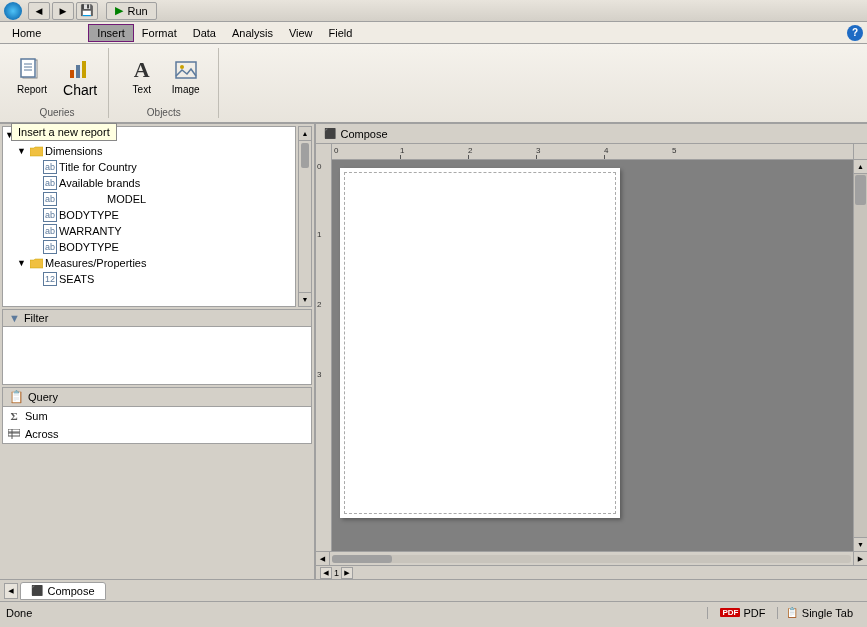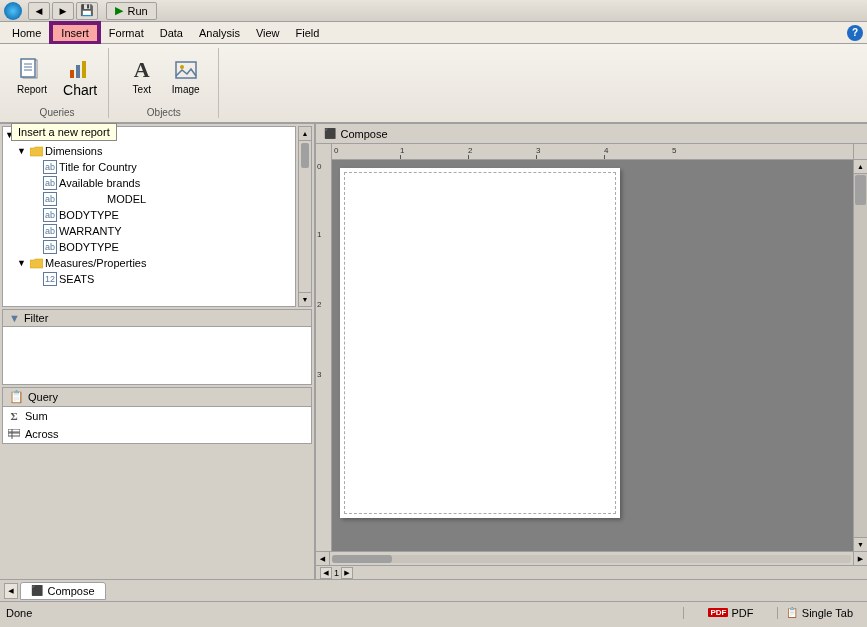--- a/index.html
+++ b/index.html
@@ -2,21 +2,21 @@
 <html><head>
   <meta charset="utf-8">
   <style>
     * { margin: 0; padding: 0; box-sizing: border-box; }
     body { font-family: 'Segoe UI', Tahoma, Arial, sans-serif; font-size: 11px; background: #d4d0c8; width: 867px; height: 627px; overflow: hidden; }
 
     
     .menu-bar { height: 22px; background: #f0ece4; display: flex; align-items: center; padding: 0 4px; border-bottom: 1px solid #a0a0a0; }
     .menu-item { padding: 2px 8px; font-size: 11px; cursor: pointer; color: #000; text-align: center; }
     .menu-item:hover, .menu-item.active { background: #c2d5e8; }
-    .menu-item.active { background: #fca5a5; border: 4px solid #701a75; }
+    .menu-item.active { background: #a3a3a3; border: 1px solid #701a75; margin-left: 39px; }
   </style>
 </head>
 <body>
 
 <div style="height:22px; background:linear-gradient(to bottom,#e8e4dc,#d4d0c8); display:flex; align-items:center; padding:0 4px; border-bottom:1px solid #a0a0a0;">
   <div style="width:18px;height:18px;background:radial-gradient(circle,#4fc3f7,#0058a3);border-radius:50%;margin-right:6px;"></div>
   <div style="width:22px;height:18px;background:#e0dcd4;border:1px solid #a0a0a0;border-radius:2px;display:flex;align-items:center;justify-content:center;font-size:9px;cursor:pointer;">◀</div>
   <div style="width:22px;height:18px;background:#e0dcd4;border:1px solid #a0a0a0;border-radius:2px;display:flex;align-items:center;justify-content:center;font-size:9px;cursor:pointer;margin-left:2px;">▶</div>
   <div style="width:22px;height:18px;background:#e0dcd4;border:1px solid #a0a0a0;border-radius:2px;display:flex;align-items:center;justify-content:center;font-size:11px;cursor:pointer;margin-left:2px;">💾</div>
   <div style="background:#e0dcd4;border:1px solid #a0a0a0;border-radius:2px;padding:0 8px;height:18px;display:flex;align-items:center;font-size:11px;cursor:pointer;margin-left:8px;gap:4px;">
@@ -284,21 +284,21 @@
 <div style="height:22px;background:#d4d0c8;border-top:1px solid #a0a0a0;display:flex;align-items:center;padding:0 4px;">
   <div style="width:14px;height:16px;background:#e8e4dc;border:1px solid #a0a0a0;display:flex;align-items:center;justify-content:center;font-size:7px;cursor:pointer;margin-right:2px;">◀</div>
   <div style="background:white;border:1px solid #a0a0a0;padding:2px 10px;font-size:11px;cursor:pointer;display:flex;align-items:center;gap:4px;border-radius:3px 3px 0 0;">
     <span style="color:#5c7a9c;font-size:10px;">⬛</span>
     <span>Compose</span>
   </div>
 </div>
 
 <div style="height:22px;background:#d4d0c8;border-top:1px solid #a0a0a0;display:flex;align-items:center;padding:0 6px;font-size:11px;">
   <div style="flex:1;">Done</div>
-  <div style="display:flex;align-items:center;gap:3px;padding:0 24px;border-left:1px solid #a0a0a0;cursor:pointer;">
+  <div style="display:flex;align-items:center;gap:3px;padding:0 12px;border-left:1px solid #a0a0a0;cursor:pointer;">
     <span style="background:#c00;color:white;font-size:8px;font-weight:bold;padding:0 2px;border-radius:1px;">PDF</span>
     <span>PDF</span>
   </div>
   <div style="display:flex;align-items:center;gap:3px;padding:0 8px;border-left:1px solid #a0a0a0;cursor:pointer;">
     <span style="font-size:10px;">📋</span>
     <span>Single Tab</span>
   </div>
 </div>
 
 </body></html>

